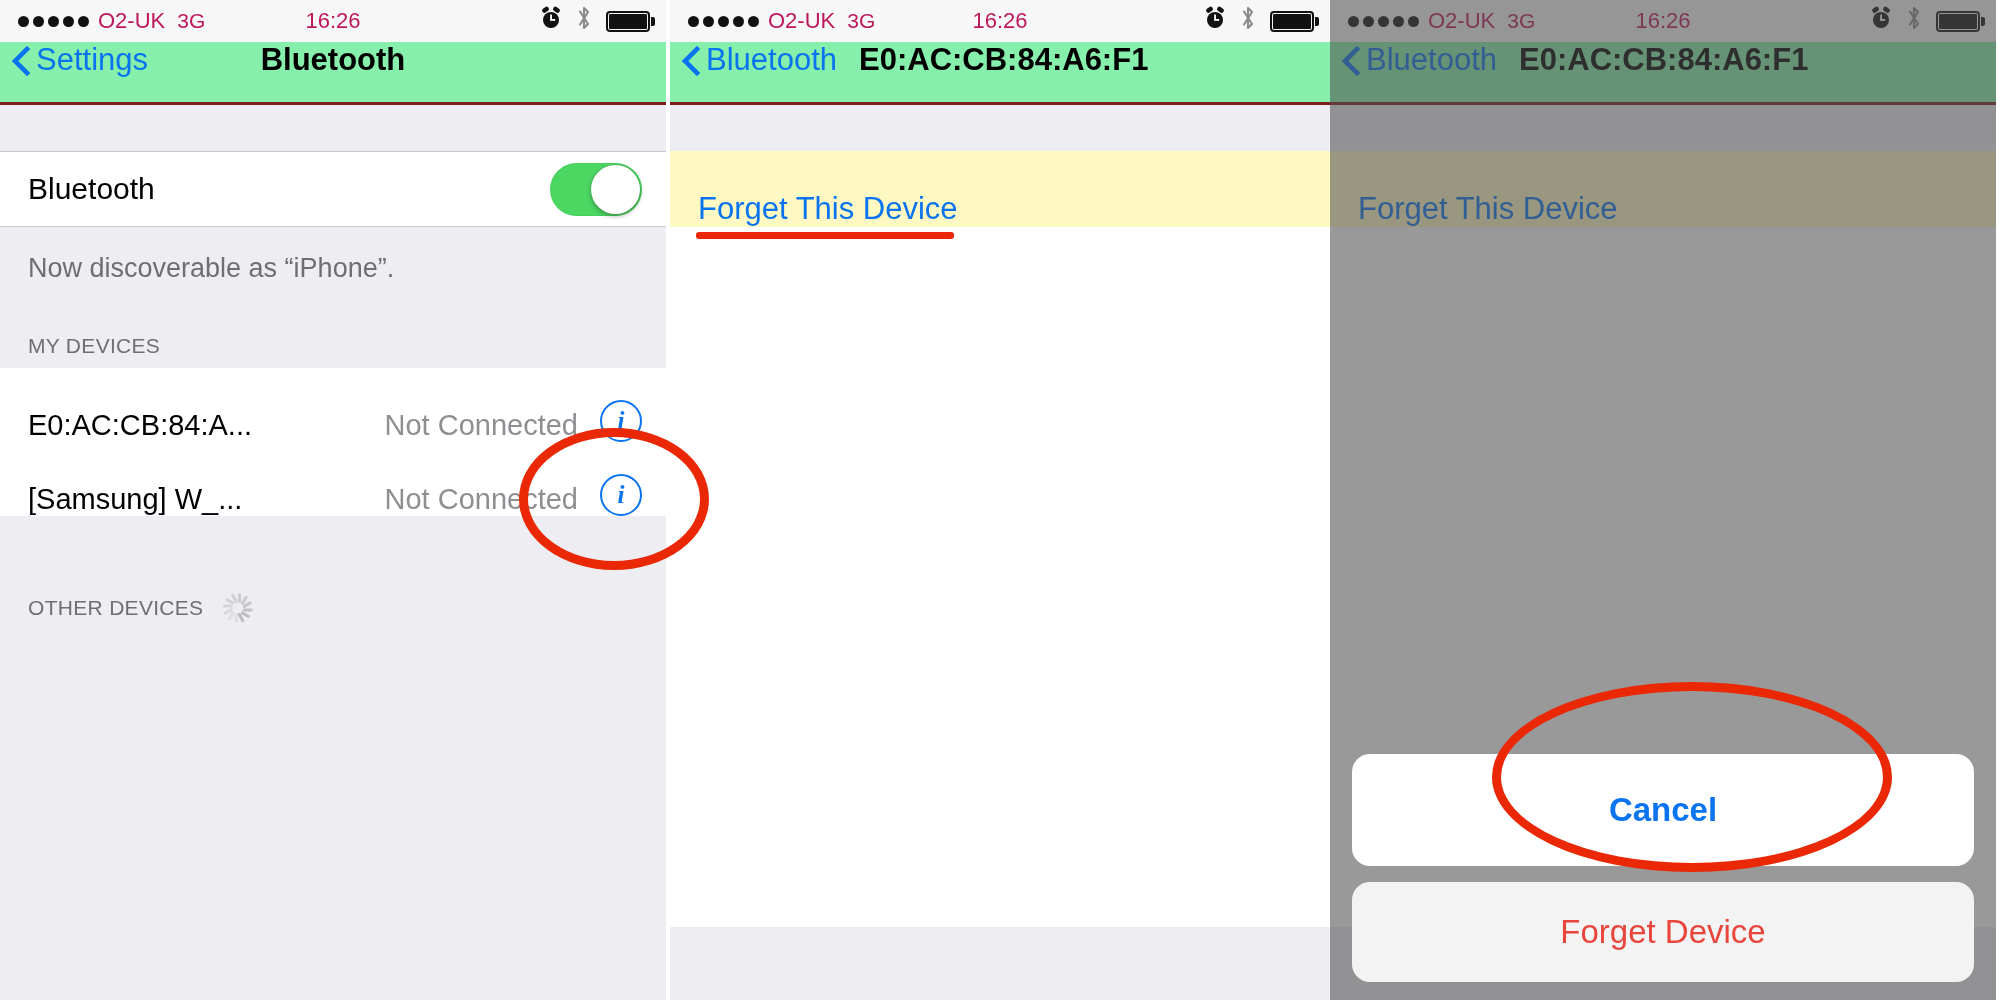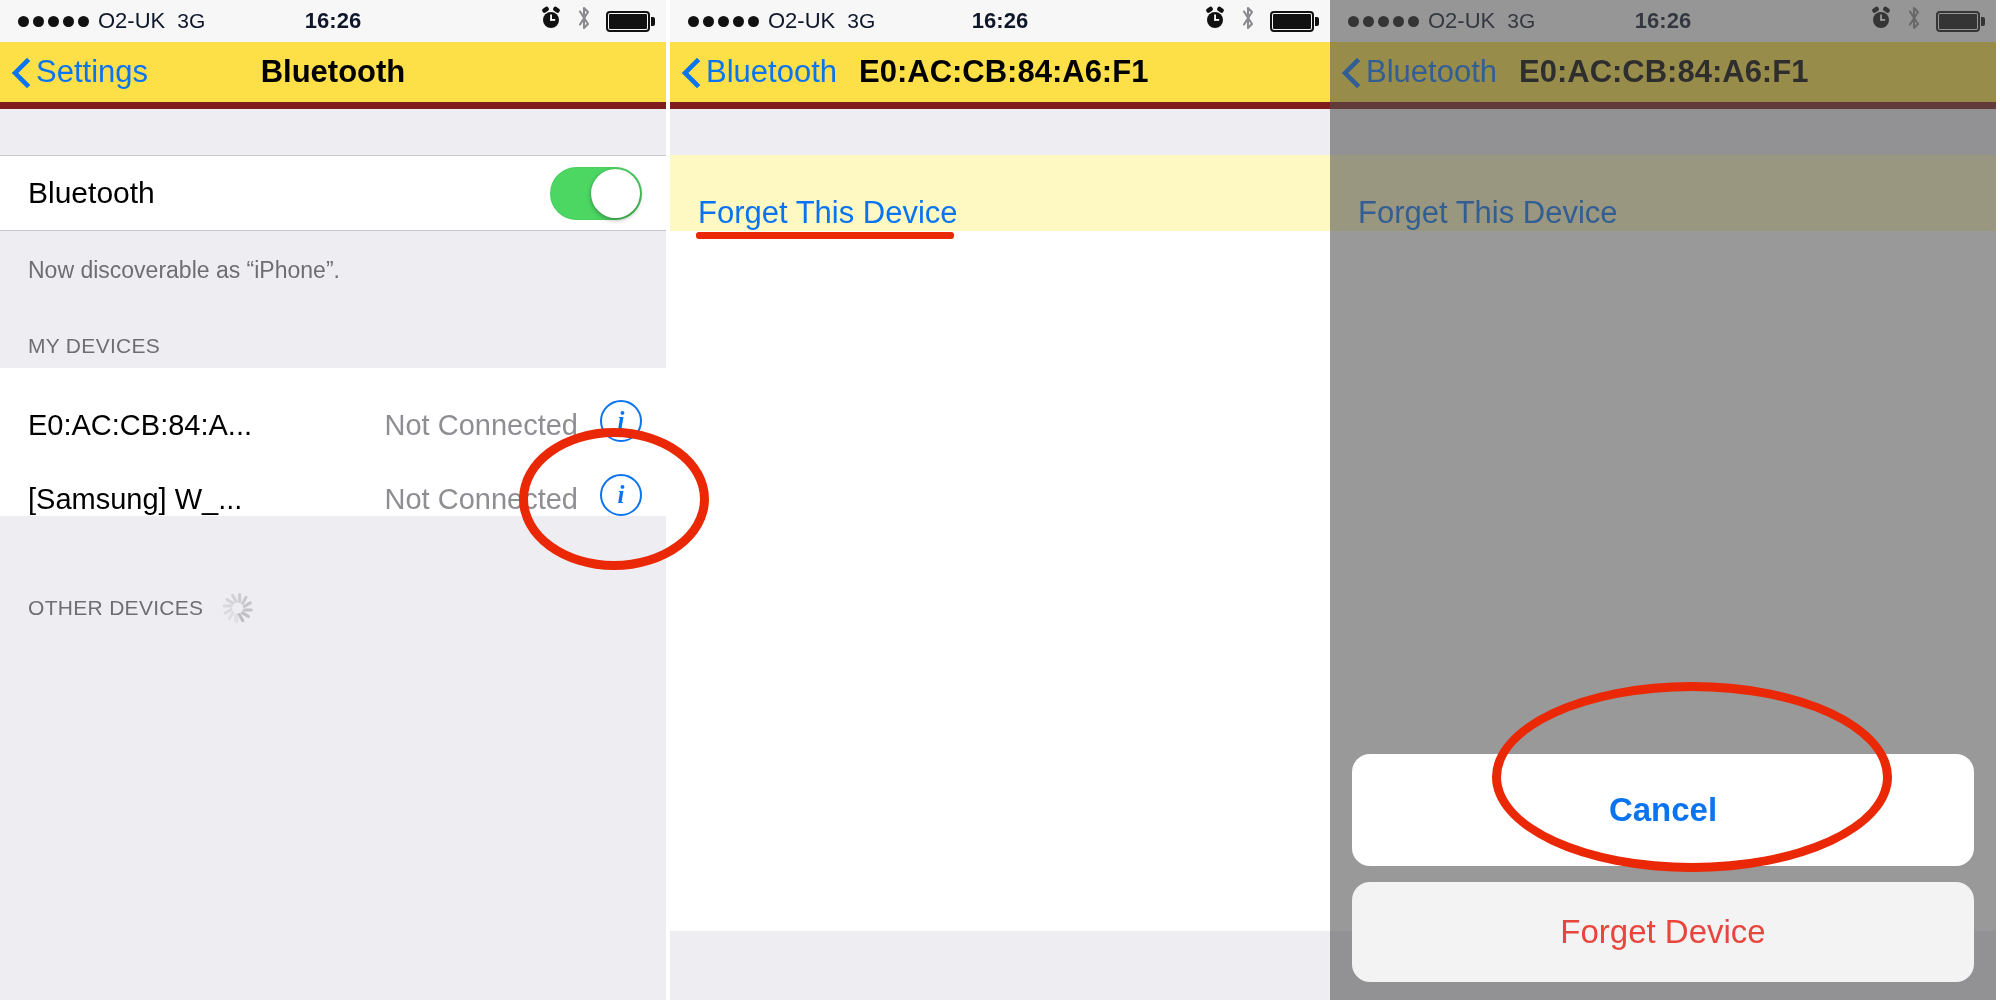--- a/index.html
+++ b/index.html
@@ -31,37 +31,37 @@
   .panel.p3 { width: 666px; }
 
   
   .statusbar {
     position: relative;
     height: 42px;
     background: #f7f7f8;
     display: flex;
     align-items: center;
     font-size: 22px;
-    color: #0f172a;
+    color: #be185d;
   }
   .sb-left {
     position: absolute; left: 18px; top: 0; height: 42px;
     display: flex; align-items: center; gap: 9px;
   }
   .sb-dots { display: flex; gap: 4px; align-items: center; }
   .sb-dots i {
     display: block; width: 11px; height: 11px; border-radius: 50%;
     background: #111; 
   }
   .sb-carrier { font-size: 22px; letter-spacing: 0px; }
   .sb-net { font-size: 21px; margin-left: 3px; }
   .sb-center {
     position: absolute; left: 0; right: 0; top: 0; height: 42px;
     display: flex; align-items: center; justify-content: center;
-    font-weight: bold; font-size: 22px;
+    font-weight: normal; font-size: 22px;
   }
   .sb-right {
     position: absolute; right: 16px; top: 0; height: 42px;
     display: flex; align-items: center; gap: 13px;
   }
   .ic { display: block; }
 
   
   .battery { position: relative; width: 44px; height: 21px; }
   .battery .shell {
@@ -75,23 +75,23 @@
   }
   .battery .nub {
     position: absolute; right: -5px; top: 6px;
     width: 4px; height: 9px; background: #111; border-radius: 0 2px 2px 0;
   }
 
   
   .navbar {
     position: relative;
     height: 60px;
-    background: #fde047;
-    border-bottom: 7px solid #7f1d1d;
-    display: flex; align-items: center;
+    background: #86efac;
+    border-bottom: 3px solid #7f1d1d;
+    display: flex; align-items: flex-start;
     padding-left: 14px;
   }
   .nav-back {
     display: flex; align-items: center; gap: 6px;
     color: #0a74f0; cursor: pointer;
   }
   .chevron-left {
     width: 16px; height: 28px; position: relative; flex: 0 0 auto;
   }
   .chevron-left::before {
@@ -141,21 +141,21 @@
   }
   .toggle .knob {
     position: absolute; top: 2px; right: 2px;
     width: 49px; height: 49px; border-radius: 50%;
     background: #fff;
     box-shadow: 0 2px 5px rgba(0,0,0,0.32), 0 0 1px rgba(0,0,0,0.25);
   }
 
   .footnote {
     background: #eeeef2;
-    font-size: 23px; color: #6e6e73;
+    font-size: 27px; color: #6e6e73;
     padding: 26px 28px 0 28px;
   }
   .section-header {
     background: #eeeef2;
     font-size: 21px; color: #6e6e73;
     letter-spacing: 0.3px;
     display: flex; align-items: center; gap: 16px;
     padding: 0 28px;
     height: 44px;
   }

